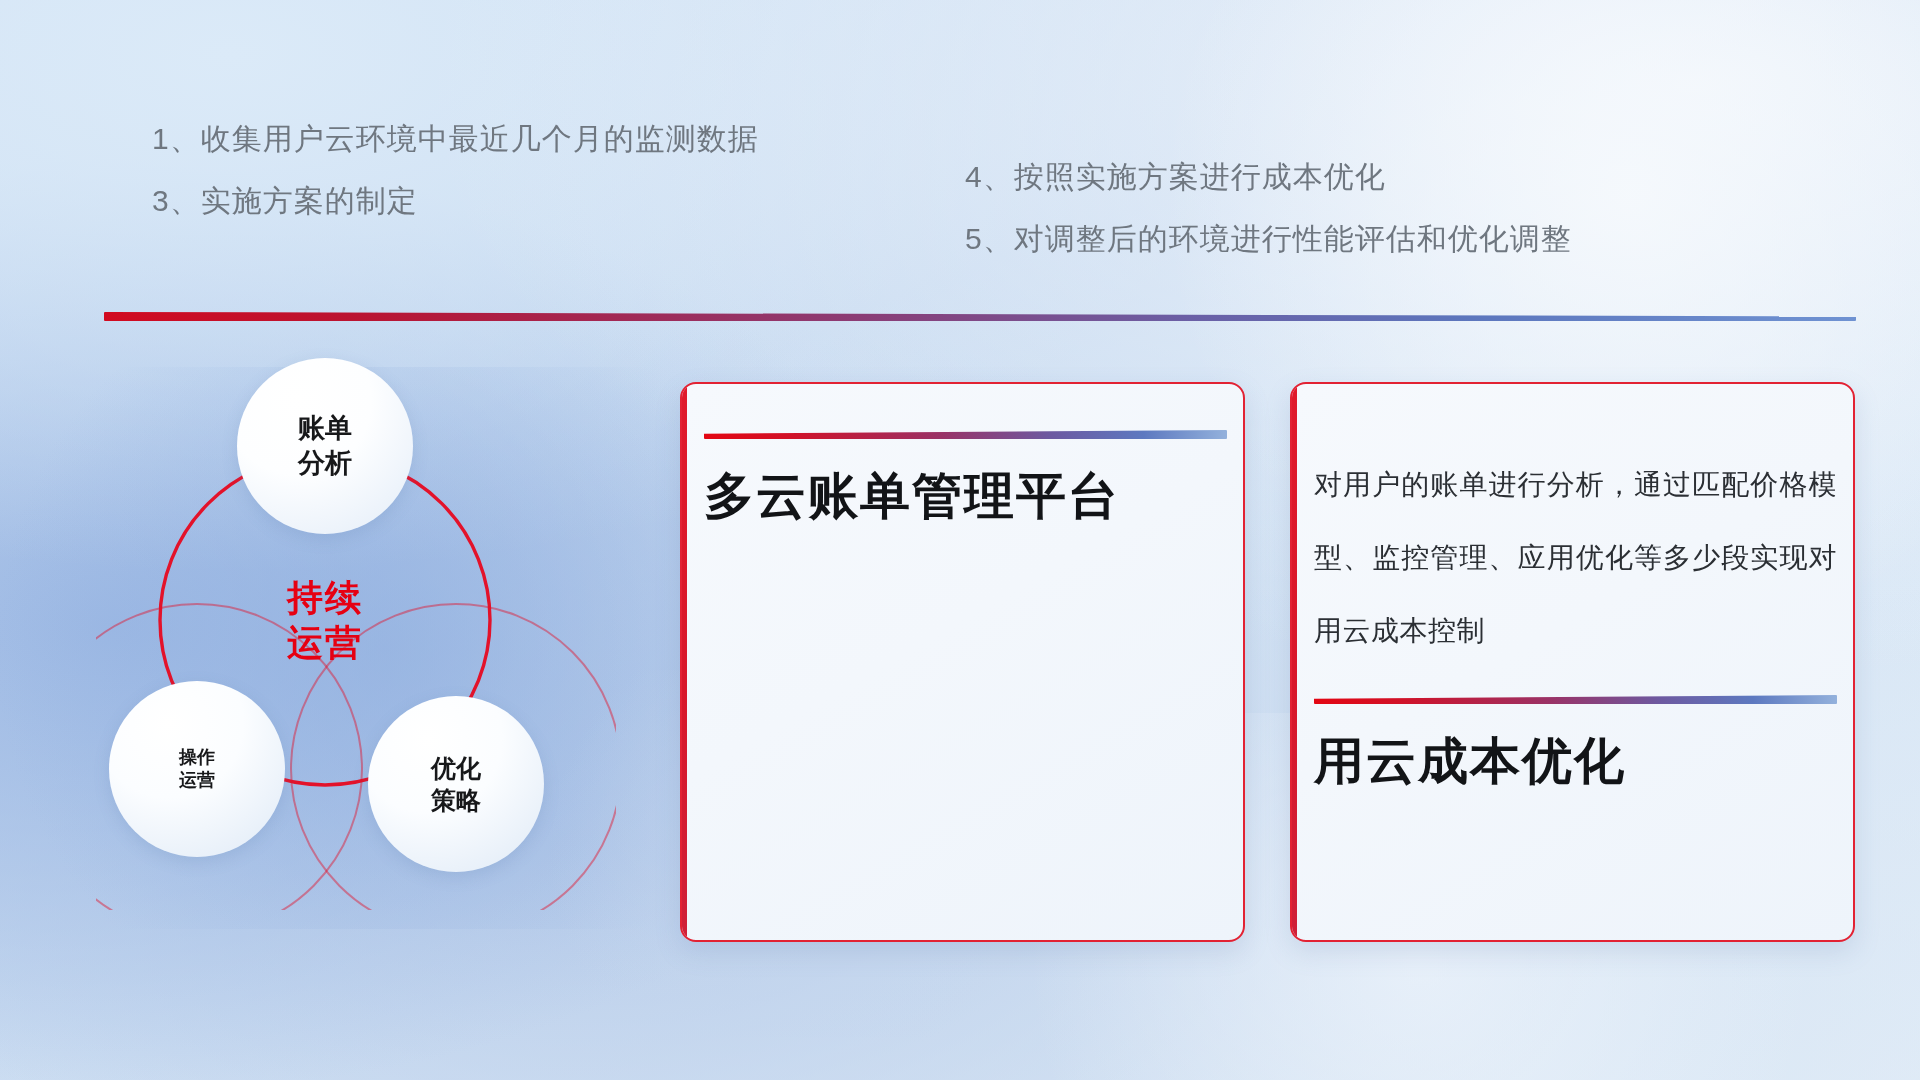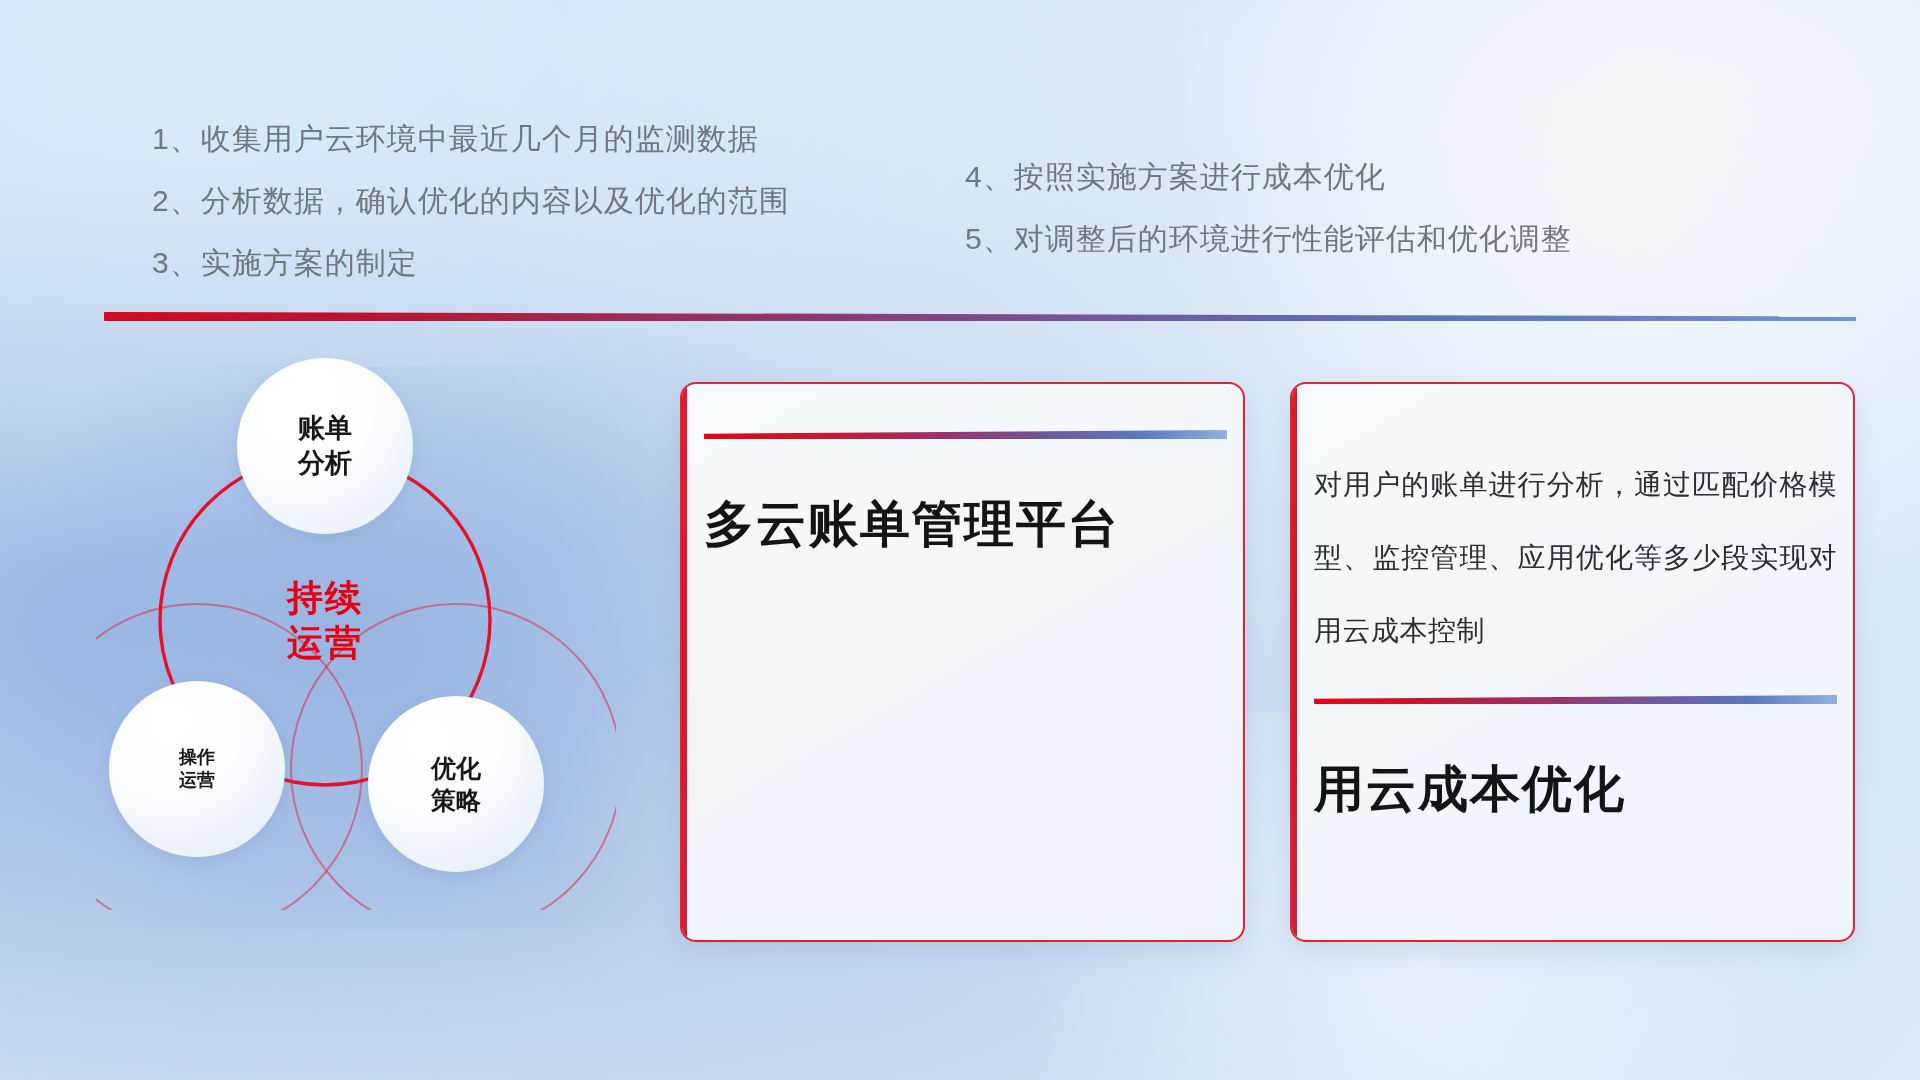--- a/index.html
+++ b/index.html
@@ -134,21 +134,21 @@
     padding-top:46px;
     text-align:justify;
   }
   .card-divider{
     margin-top:28px; height:9px; width:100%;
     background:linear-gradient(90deg,#e30613 0%,#d21127 16%,#9a3266 45%,#6d59a0 66%,#5d79c0 84%,#93b1dc 100%);
     clip-path:polygon(0 42%, 100% 0, 100% 100%, 0 100%);
     border-radius:1px;
   }
   .card-title{
-    margin-top:52px;
+    margin-top:24px;
     font-size:50px;
     font-weight:bold;
     color:#121417;
     letter-spacing:2px;
     white-space:nowrap;
   }
 </style>
 </head>
 <body>
 
@@ -158,21 +158,20 @@
   <div class="bg-soft2"></div>
   <div class="bg-soft3"></div>
   <div class="bg-soft4"></div>
 </div>
 
 <div id="page">
 
   <div class="steps">
     <div class="steps-col col-left">
       <div class="step-item">1、收集用户云环境中最近几个月的监测数据</div>
-      <div class="step-item">2、分析数据，确认优化的内容以及优化的范围</div>
       <div class="step-item">3、实施方案的制定</div>
     </div>
     <div class="steps-col col-right">
       <div class="step-item">4、按照实施方案进行成本优化</div>
       <div class="step-item">5、对调整后的环境进行性能评估和优化调整</div>
     </div>
   </div>
 
   <div class="rule"></div>
 

